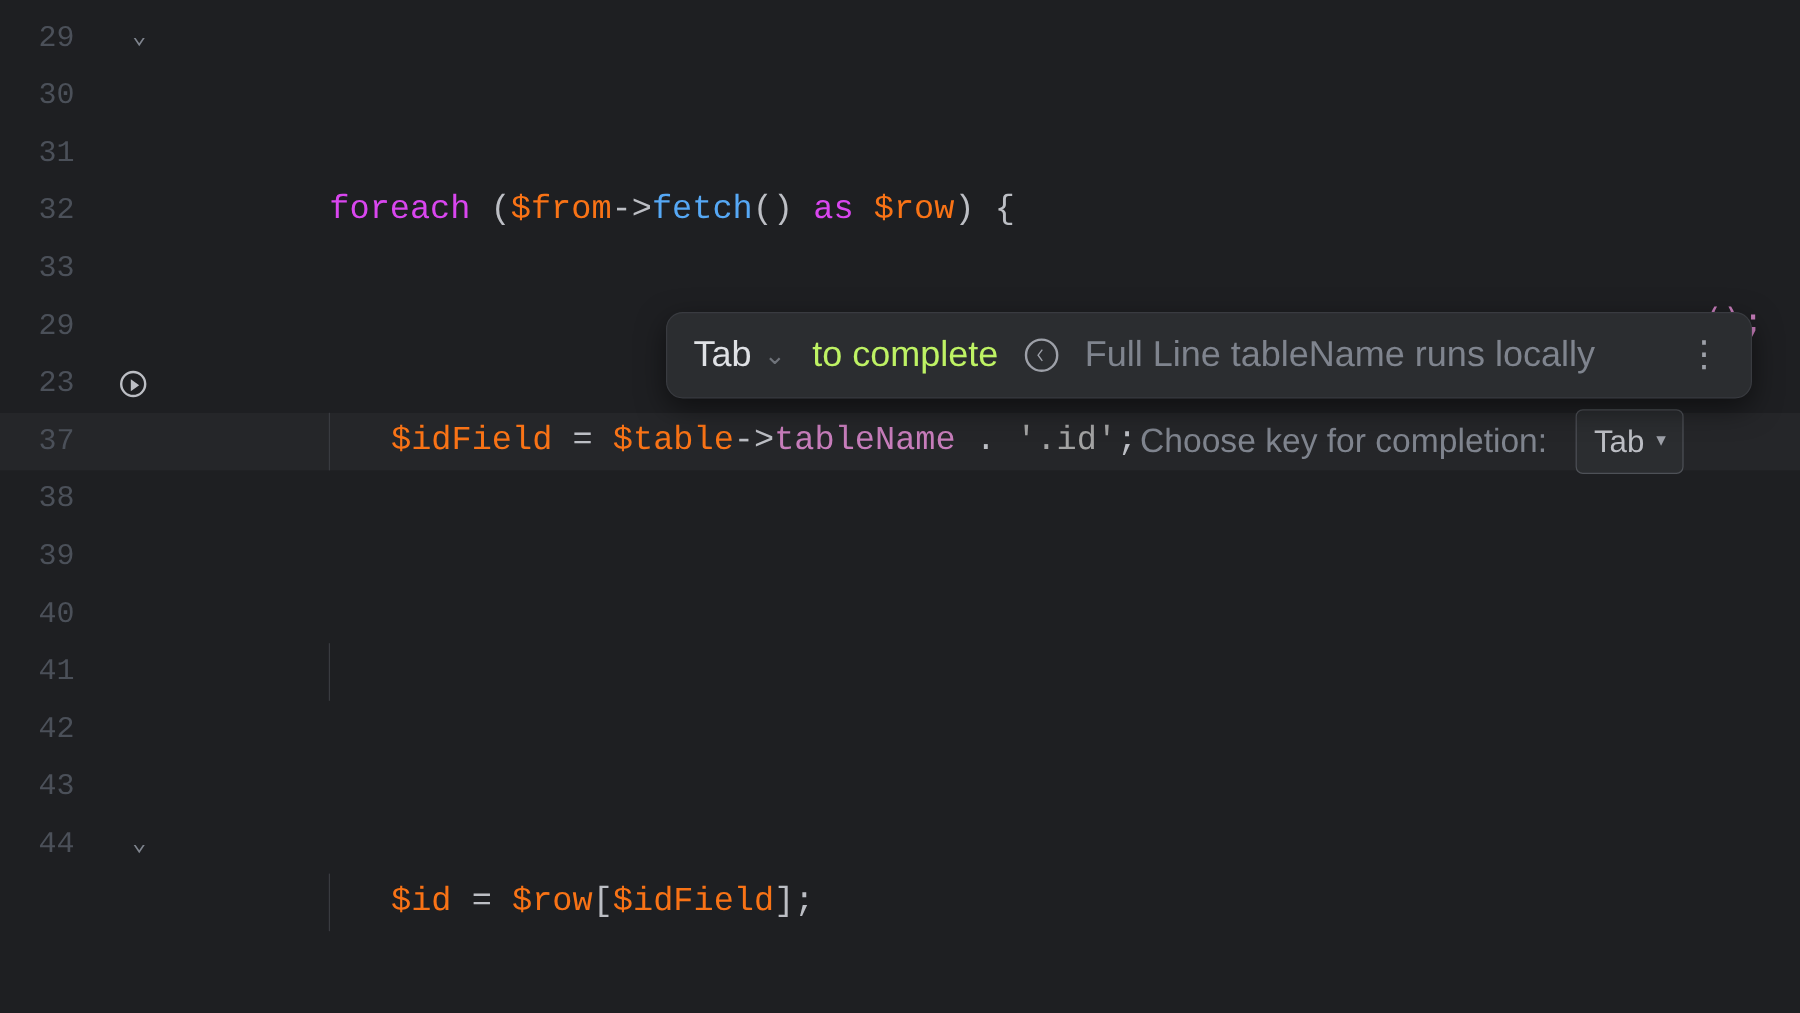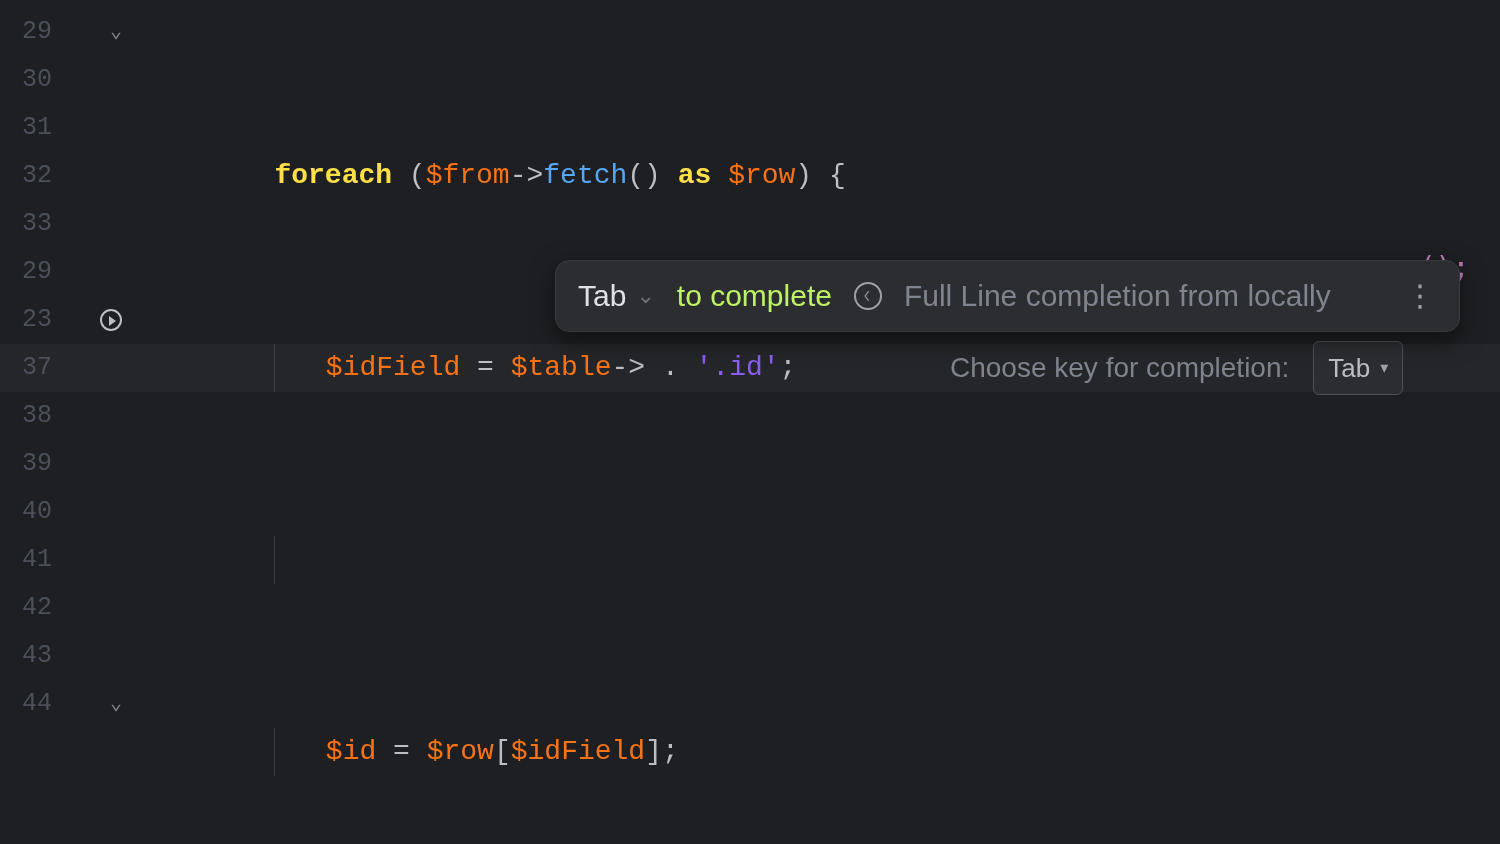--- a/index.html
+++ b/index.html
@@ -28,21 +28,21 @@
   .gutter-row {
     height: 48px;
     display: flex;
     align-items: center;
     justify-content: flex-end;
     padding-right: 18px;
     color: #4b5059;
     font-size: 25px;
     position: relative;
   }
-  .gutter-row .ln { width: 40px; }
+  .gutter-row .ln { width: 40px; text-align: right; }
   .gutter-row .icons {
     width: 60px;
     display: flex;
     justify-content: flex-end;
     align-items: center;
     gap: 6px;
     padding-left: 8px;
   }
   .fold {
     color: #7f848e;
@@ -84,27 +84,27 @@
     display: inline-block;
     border-left: 1px solid #393b40;
     width: 1px;
     height: 48px;
     margin-right: 0;
     position: relative;
     top: 0px;
   }
   .sp { white-space: pre; }
 
-  .kw  { color: #fde047; font-weight: bold; }
+  .kw  { color: #d946ef; }
   .fn  { color: #56a8f5; }
   .fn2 { color: #c77dbb; }
   .var { color: #f97316; }
   .op  { color: #bcbec4; }
   .prop{ color: #c77dbb; }
-  .str { color: #8b5cf6; }
+  .str { color: #a3a3a3; }
 
   .active-bg {
     position: absolute;
     left: 0;
     right: 0;
     top: calc(8px + 48px * 7);
     height: 48px;
     background: rgba(255,255,255,0.035);
     z-index: 0;
   }
@@ -248,21 +248,21 @@
         <span class="icons">
           <span class="fold">⌄</span>
         </span>
       </div>
   </div>
 
   <div class="code">
     
     <div class="code-row"><span class="sp">        </span><span class="kw">foreach</span><span class="op"> (</span><span class="var">$from</span><span class="op">-&gt;</span><span class="fn">fetch</span><span class="op">() </span><span class="kw">as</span><span class="op"> </span><span class="var">$row</span><span class="op">) {</span></div>
     
-    <div class="code-row"><span class="sp">        </span><span class="indent-guide"></span><span class="sp">   </span><span class="var">$idField</span><span class="op"> = </span><span class="var">$table</span><span class="op">-&gt;</span><span class="op"> . </span><span class="str">'.id'</span><span class="op">;</span></div>
+    <div class="code-row"><span class="sp">        </span><span class="indent-guide"></span><span class="sp">   </span><span class="var">$idField</span><span class="op"> = </span><span class="var">$table</span><span class="op">-&gt;</span><span class="prop">tableName</span><span class="op"> . </span><span class="str">'.id'</span><span class="op">;</span></div>
     
     <div class="code-row"><span class="sp">        </span><span class="indent-guide"></span></div>
     
     <div class="code-row"><span class="sp">        </span><span class="indent-guide"></span><span class="sp">   </span><span class="var">$id</span><span class="op"> = </span><span class="var">$row</span><span class="op">[</span><span class="var">$idField</span><span class="op">];</span></div>
     
     
     
     
     
     
@@ -300,16 +300,16 @@
     <span class="key">
       <span>Tab</span>
       <span class="chev">⌄</span>
     </span>
     <span class="to-complete">to complete</span>
     <span class="info-icon">
       <svg width="14" height="14" viewBox="0 0 24 24" fill="none" stroke="currentColor" stroke-width="2">
           <polyline points="13 4 7 12 13 20"></polyline>
         </svg>
     </span>
-    <span class="info-text">Full Line completion from locally</span>
+    <span class="info-text">Full Line tableName runs locally</span>
     <span class="kebab">⋮</span>
   </div>
 </div>
 
 </body></html>

